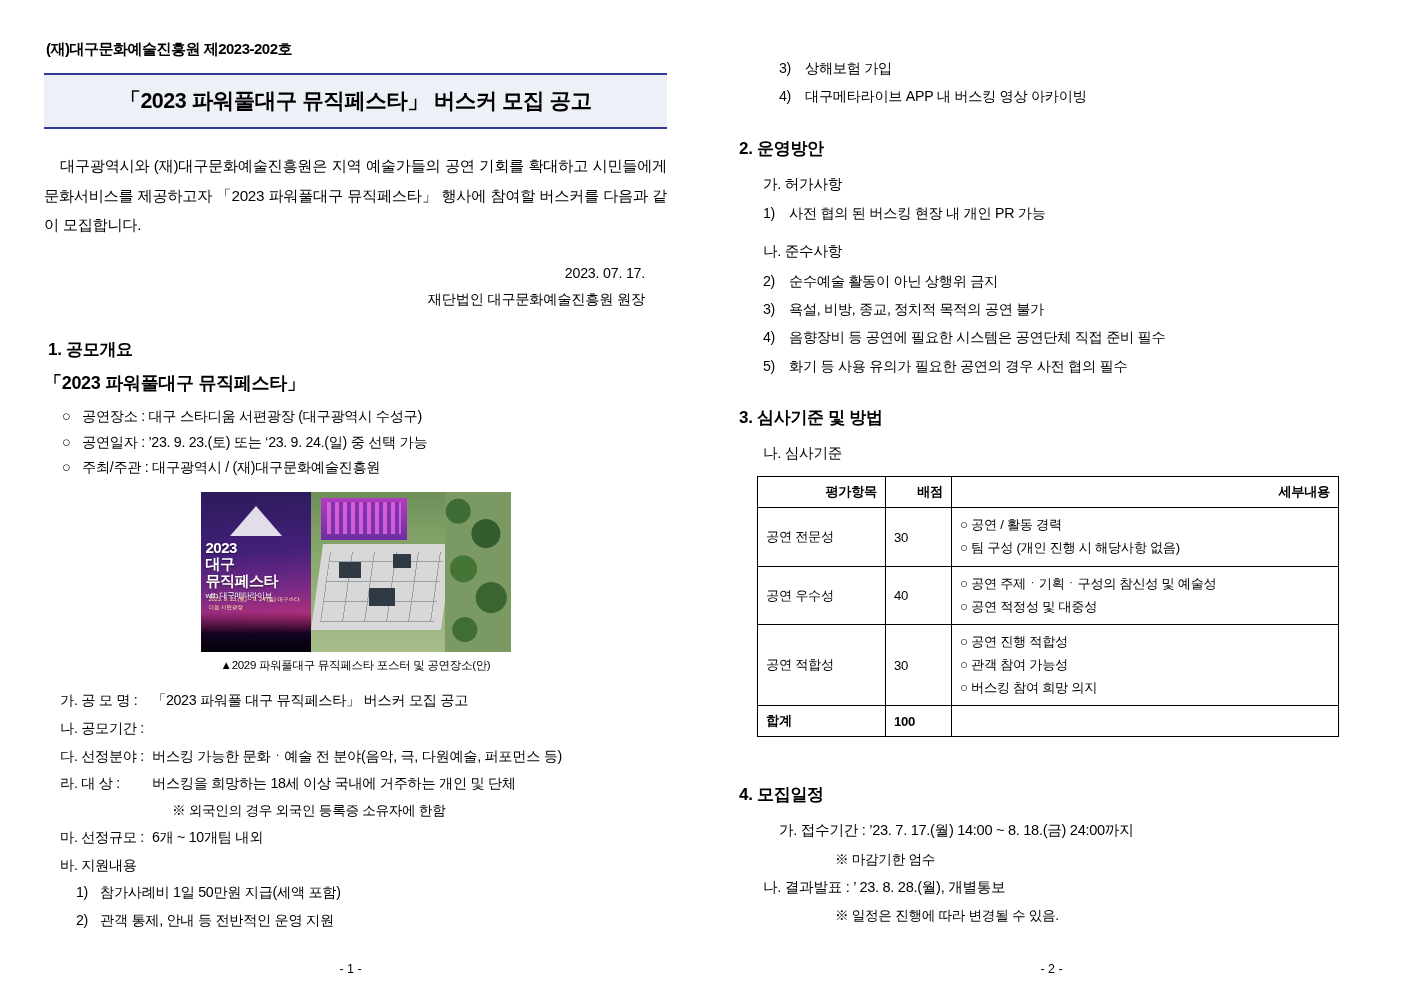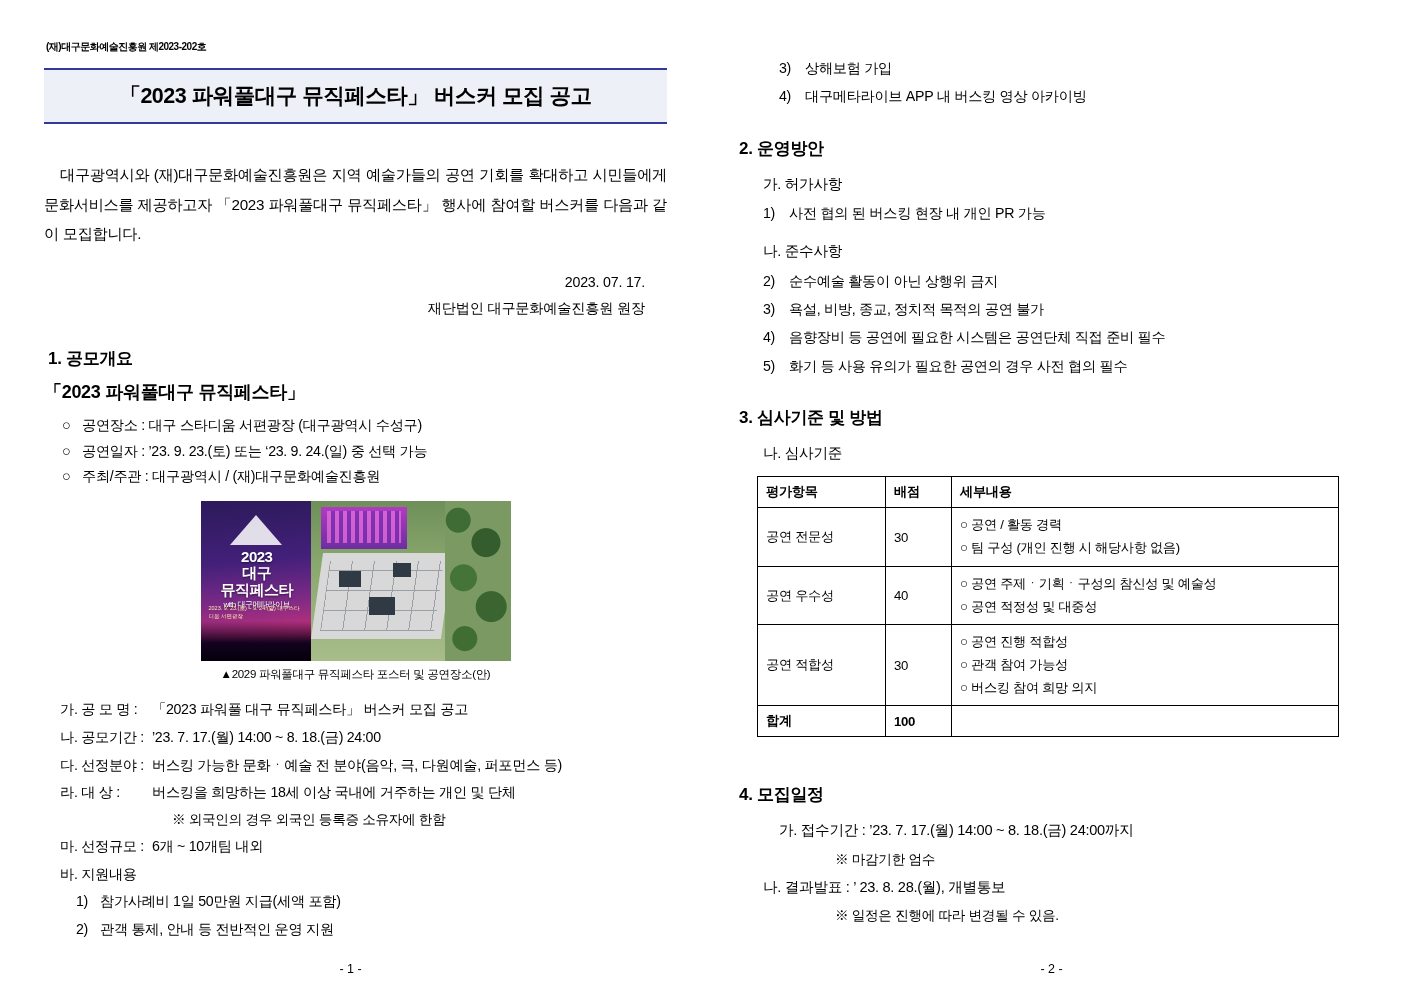--- a/index.html
+++ b/index.html
@@ -17,33 +17,33 @@
   }
   .col {
     position: relative;
     width: 701px;
     height: 992px;
     padding: 28px 34px 0 44px;
   }
   .col.right { padding: 28px 40px 0 38px; }
 
   .org-line {
-    font-size: 10px;
+    font-size: 15px;
     font-weight: bold;
     letter-spacing: -0.5px;
     margin: 12px 0 14px 2px;
   }
 
   .title-box {
     border-top: 2px solid #33389c;
     border-bottom: 2px solid #33389c;
     background: #eef0f7;
     text-align: center;
     padding: 11px 0 12px 0;
-    margin-bottom: 36px;
+    margin-bottom: 22px;
   }
   .title-box .t {
     font-size: 21.5px;
     font-weight: bold;
     letter-spacing: -0.5px;
   }
 
   .para {
     font-size: 15.2px;
     line-height: 1.95;
@@ -99,25 +99,24 @@
   }
   .poster .tri {
     position: absolute; top: 14px; left: 50%;
     transform: translateX(-50%);
     width: 0; height: 0;
     border-left: 26px solid transparent;
     border-right: 26px solid transparent;
     border-bottom: 30px solid rgba(255,255,255,0.85);
   }
   .poster .ptxt {
-    position: absolute; top: 48px; left: 20px;
+    position: absolute; top: 48px; left: 5px;
     color: #fff; font-weight: bold; font-size: 15px;
     line-height: 1.08; text-shadow: 0 1px 2px rgba(0,0,0,.5);
     letter-spacing: -0.5px;
-    text-align: center;
   }
   .poster .ptxt small { display:block; font-size: 8px; font-weight: normal; margin-top: 3px; }
   .poster .psub {
     position: absolute; top: 104px; left: 8px; right: 6px;
     color: #ffe9a8; font-size: 5.5px; line-height: 1.35;
   }
   .poster .crowd {
     position: absolute; bottom: 0; left: 0; right: 0; height: 40px;
     background: linear-gradient(180deg, rgba(10,0,20,0) 0%, #12021f 55%, #05000a 100%);
   }
@@ -207,21 +206,21 @@
     border-collapse: collapse;
     margin: 8px 0 0 18px;
     width: 582px;
     font-size: 13.2px;
   }
   table.crit th, table.crit td {
     border: 1px solid #000;
     padding: 6px 8px;
     letter-spacing: -0.3px;
   }
-  table.crit th { font-weight: bold; text-align: left; }
+  table.crit th { font-weight: bold; text-align: right; }
   table.crit td.c { text-align: left; }
   table.crit td.d { text-align: left; line-height: 1.72; }
   table.crit td.d div { white-space: nowrap; }
 
   .pager {
     position: absolute;
     bottom: 16px;
     left: 0; right: 0;
     text-align: center;
     font-size: 12.5px;
@@ -292,21 +291,20 @@
       <div class="fig-cap">▲2029 파워풀대구 뮤직페스타 포스터 및 공연장소(안)</div>
     </div>
 
     <div class="list">
       <div class="li">
         <span class="mk w1">가. 공  모  명 :</span>
         <span class="tx">「2023 파워풀 대구 뮤직페스타」 버스커 모집 공고</span>
       </div>
       <div class="li">
         <span class="mk w1">나. 공모기간  :</span>
-        <span class="tx">’23. 7. 17.(월) 14:00 ~ 8. 18.(금) 24:00</span>
       </div>
       <div class="li">
         <span class="mk w1">다. 선정분야 :</span>
         <span class="tx">버스킹 가능한 문화ㆍ예술 전 분야(음악, 극, 다원예술, 퍼포먼스 등)</span>
       </div>
       <div class="li">
         <span class="mk w1">라. 대     상 :</span>
         <span class="tx">버스킹을 희망하는 18세 이상 국내에 거주하는 개인 및 단체</span>
       </div>
       <div class="note">※ 외국인의 경우 외국인 등록증 소유자에 한함</div>

